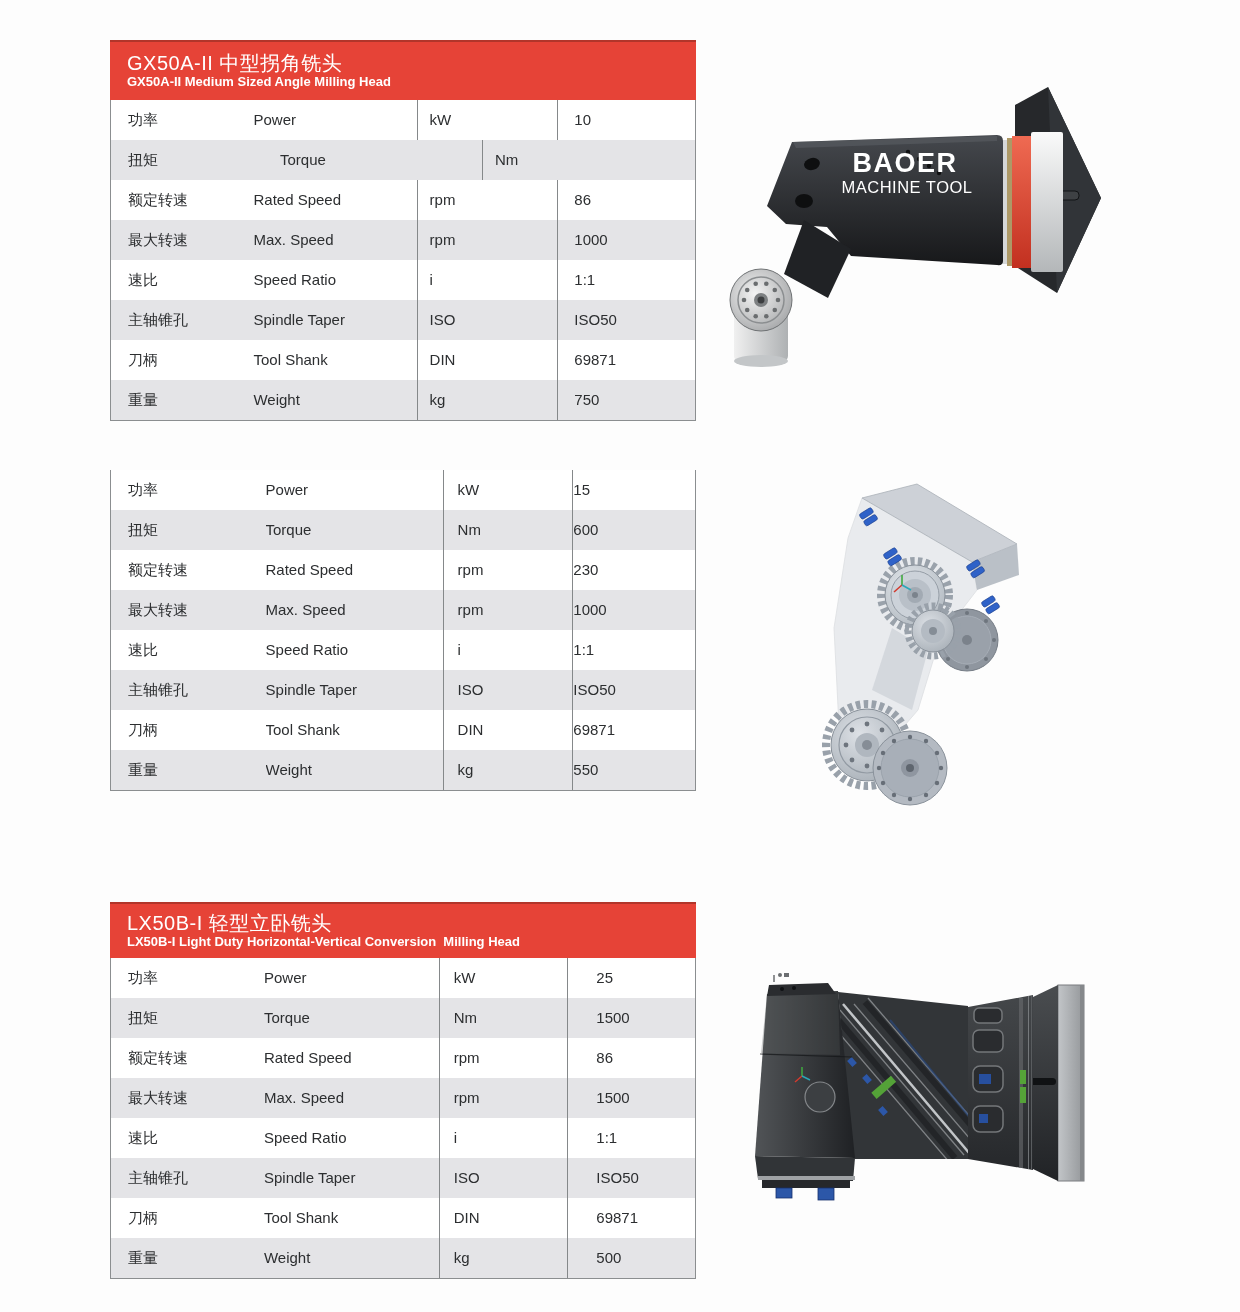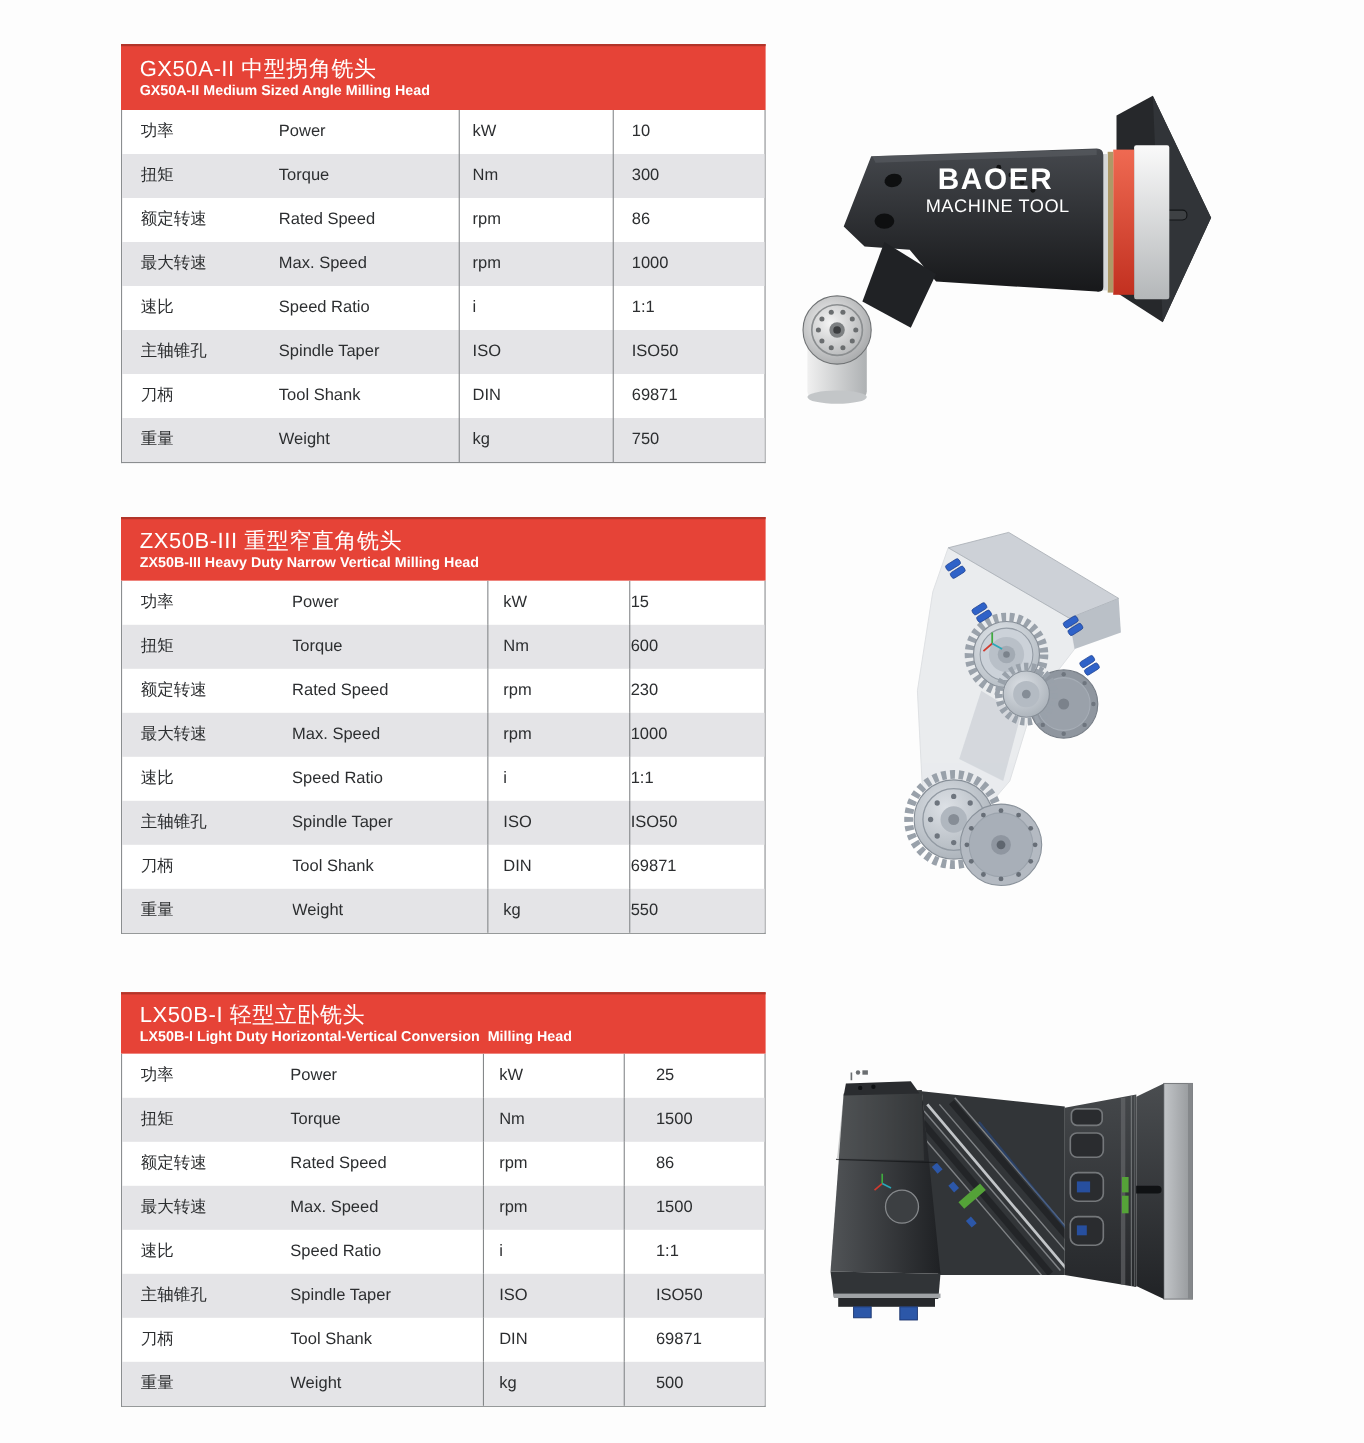--- a/index.html
+++ b/index.html
@@ -72,21 +72,20 @@
       <div class="row">
         <div class="cell c-zh">功率</div>
         <div class="cell c-en">Power</div>
         <div class="cell c-unit">kW</div>
         <div class="cell c-val">10</div>
       </div>
       <div class="row">
         <div class="cell c-zh">扭矩</div>
         <div class="cell c-en">Torque</div>
         <div class="cell c-unit">Nm</div>
-        <div class="cell c-val">300</div>
       </div>
       <div class="row">
         <div class="cell c-zh">额定转速</div>
         <div class="cell c-en">Rated Speed</div>
         <div class="cell c-unit">rpm</div>
         <div class="cell c-val">86</div>
       </div>
       <div class="row">
         <div class="cell c-zh">最大转速</div>
         <div class="cell c-en">Max. Speed</div>
@@ -114,24 +113,20 @@
       <div class="row">
         <div class="cell c-zh">重量</div>
         <div class="cell c-en">Weight</div>
         <div class="cell c-unit">kg</div>
         <div class="cell c-val">750</div>
       </div>
     </div>
   </section>
 
   <section class="product" id="sec2">
-    <header class="red-band">
-      <div class="t-zh">ZX50B-III 重型窄直角铣头</div>
-      <div class="t-en">ZX50B-III Heavy Duty Narrow Vertical Milling Head</div>
-    </header>
     <div class="spec p2">
       <div class="row">
         <div class="cell c-zh">功率</div>
         <div class="cell c-en">Power</div>
         <div class="cell c-unit">kW</div>
         <div class="cell c-val">15</div>
       </div>
       <div class="row">
         <div class="cell c-zh">扭矩</div>
         <div class="cell c-en">Torque</div>

